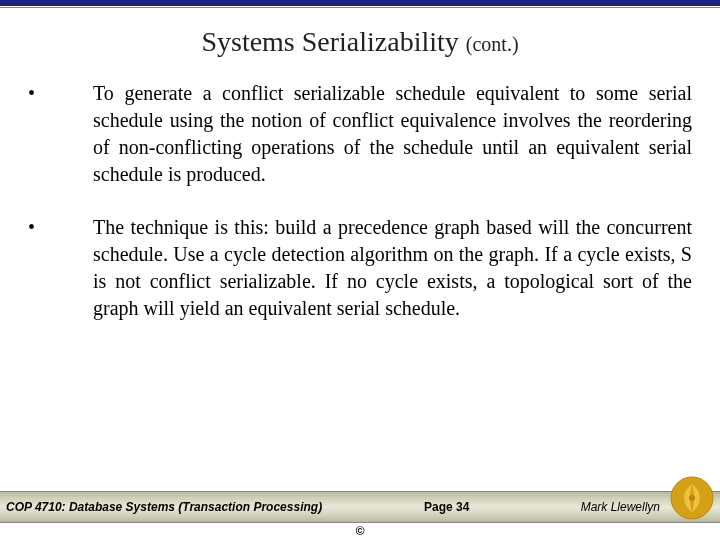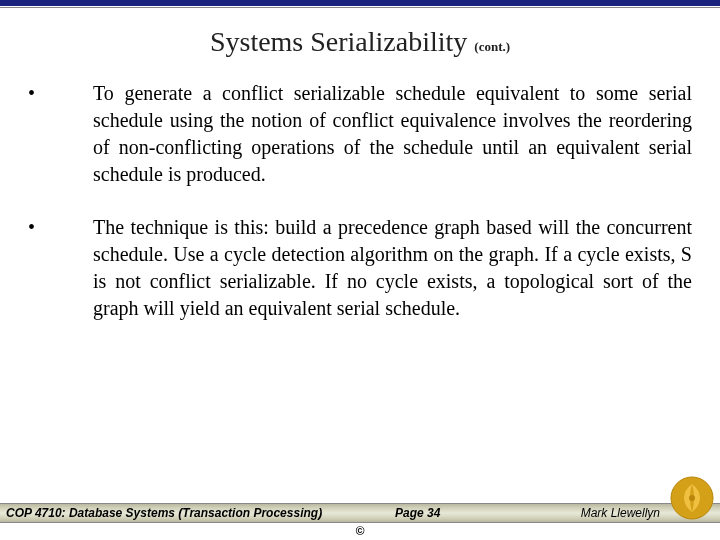--- a/index.html
+++ b/index.html
@@ -22,22 +22,21 @@
     padding: 18px 28px 0 28px;
   }
   .title {
     text-align: center;
     font-size: 28px;
     color: #222;
     margin-bottom: 22px;
     font-weight: normal;
   }
   .title .cont {
-    font-size: 13px;
-    font-weight: bold;
+    font-size: 20px;
   }
   .bullets {
     list-style: none;
   }
   .bullets li {
     display: flex;
     margin-bottom: 26px;
   }
   .bullet-marker {
     width: 34px;
@@ -53,21 +52,21 @@
     color: #000;
     margin-left: 31px;
   }
   .footer-wrap {
     position: absolute;
     left: 0;
     right: 0;
     bottom: 0;
   }
   .footer-bar {
-    height: 20px;
+    height: 32px;
     background: linear-gradient(to bottom,
       #b8b8a0 0%, #d0d0b8 20%, #e8e8d8 50%, #d0d0b8 80%, #b8b8a0 100%);
     border-top: 1px solid #888;
     border-bottom: 1px solid #888;
     display: flex;
     align-items: center;
     position: relative;
     text-align: center;
   }
   .footer-left {
@@ -75,23 +74,22 @@
     font-weight: bold;
     font-style: italic;
     position: absolute;
     left: 6px;
     font-family: Arial, sans-serif;
     color: #000;
   }
   .footer-page {
     font-size: 12px;
     font-weight: bold;
-    font-style: italic;
     position: absolute;
-    left: 395px;
+    left: 424px;
     font-family: Arial, sans-serif;
     color: #000;
   }
   .footer-right {
     font-size: 12px;
     font-weight: normal;
     font-style: italic;
     position: absolute;
     right: 60px;
     font-family: Arial, sans-serif;

